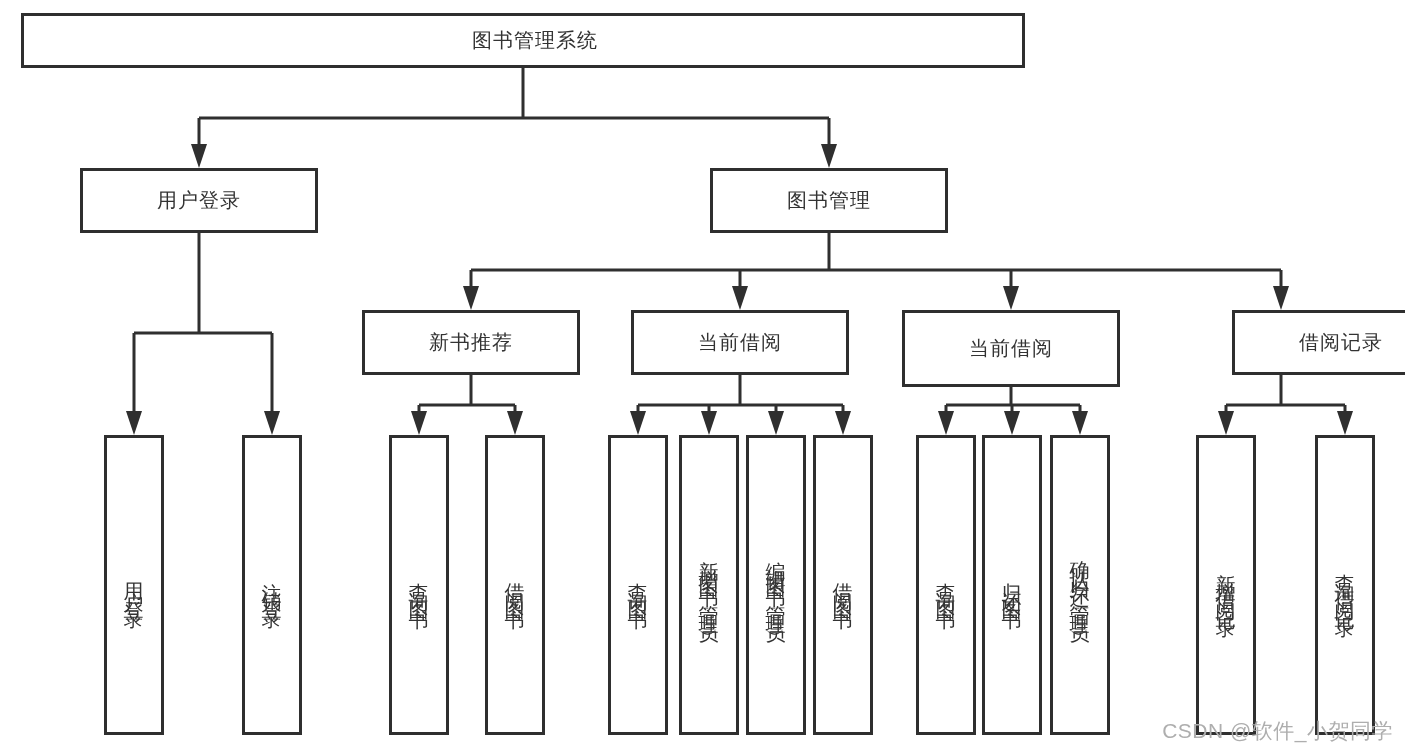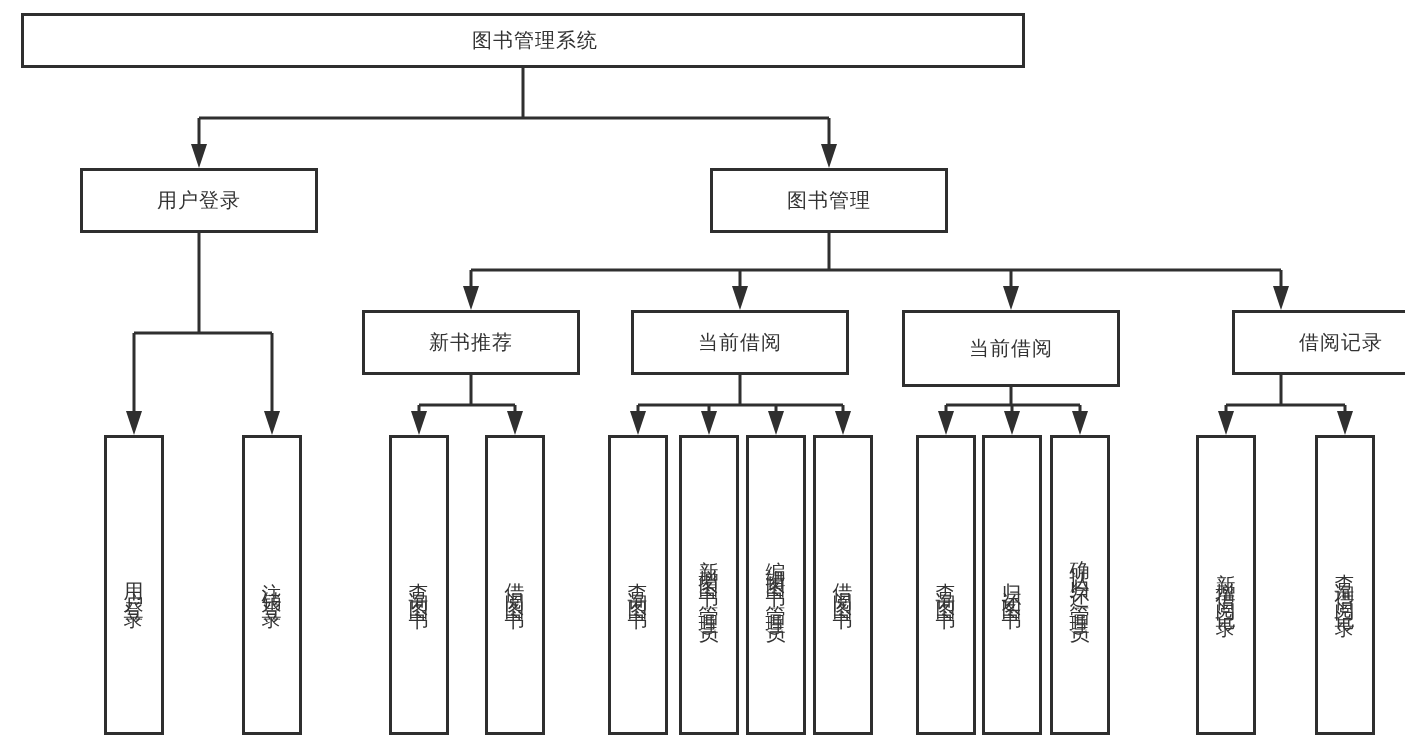--- a/index.html
+++ b/index.html
@@ -98,14 +98,15 @@
   <div class="box v" style="left:746px">编辑图书（管理员）</div>
   <div class="box v" style="left:813px">借阅图书</div>
 
   <div class="box v" style="left:916px">查询图书</div>
   <div class="box v" style="left:982px">归还图书</div>
   <div class="box v" style="left:1050px">确认归还（管理员）</div>
 
   <div class="box v" style="left:1196px">新增借阅记录</div>
   <div class="box v" style="left:1315px">查询借阅记录</div>
 
+  <div class="watermark">CSDN @软件_小贺同学</div>
 
 </div>
 
 </body></html>

